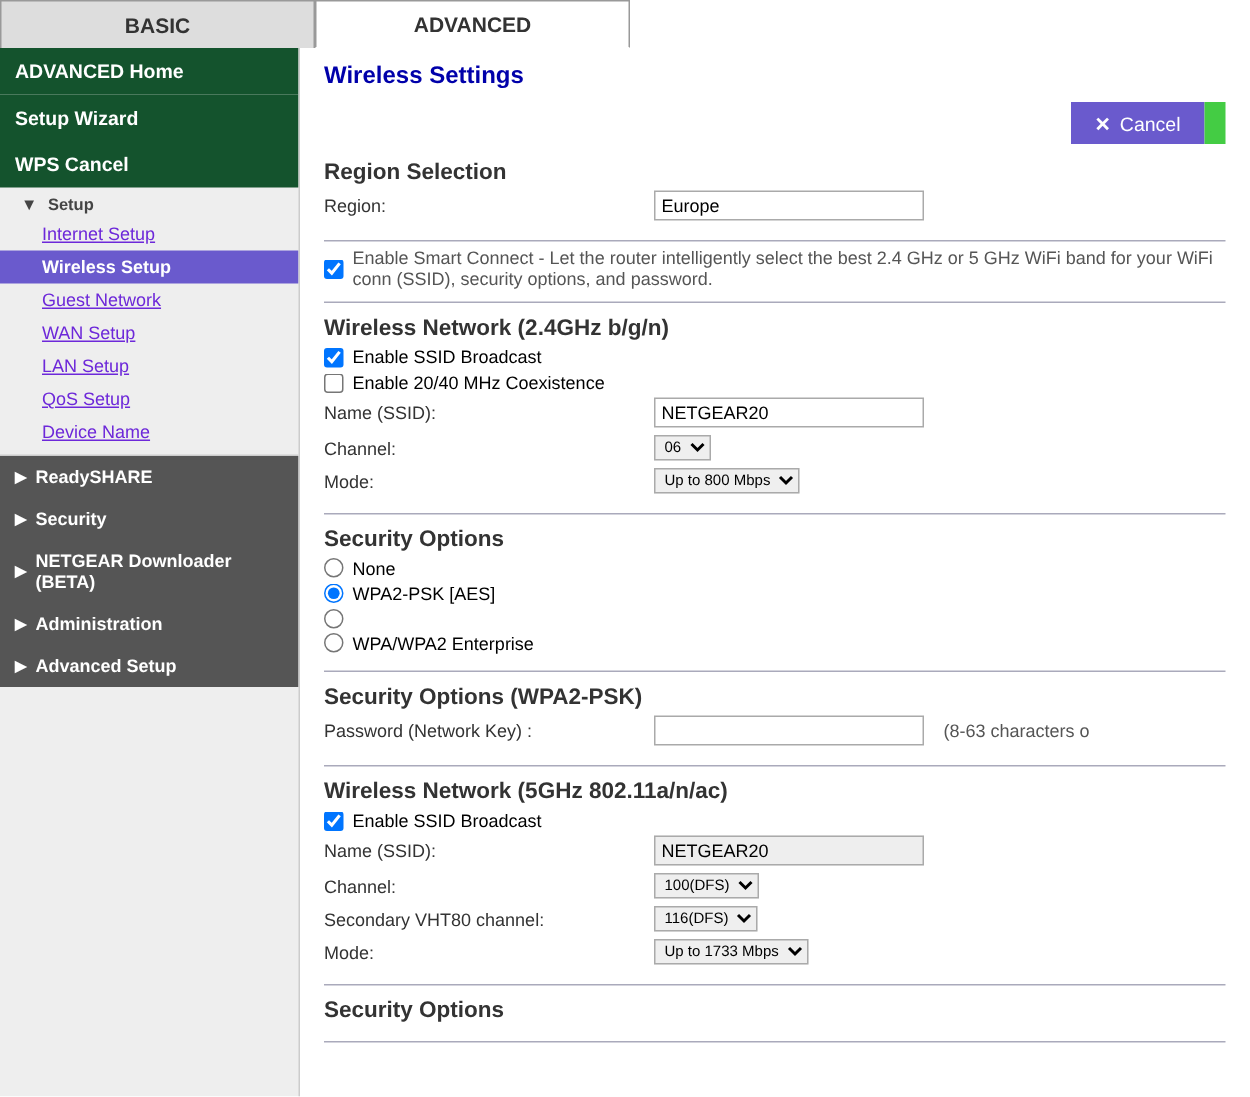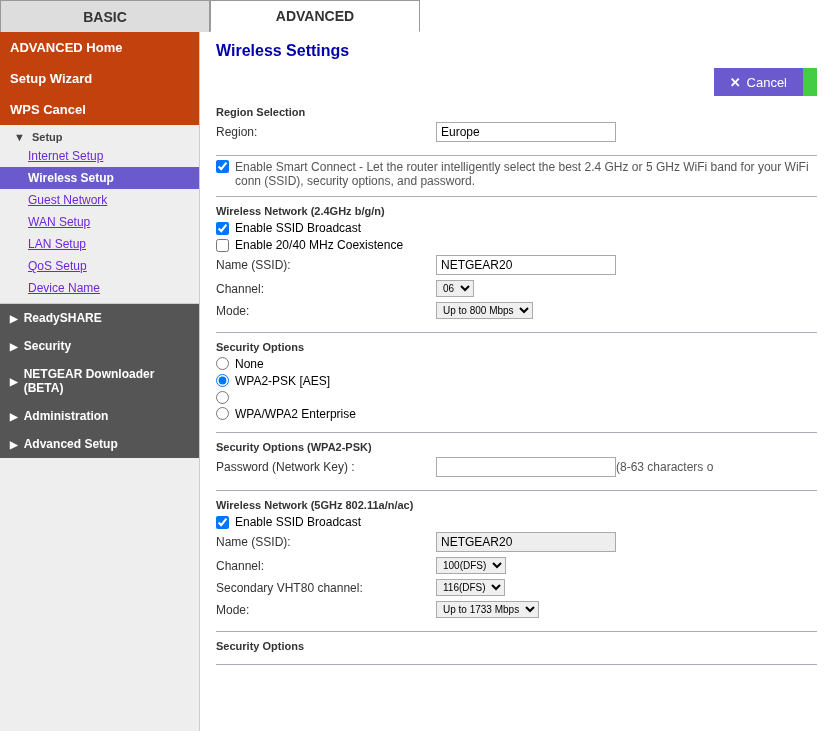--- a/index.html
+++ b/index.html
@@ -14,21 +14,21 @@
     }
     .top-tab.basic { background: #ddd; color: #333; }
     .top-tab.advanced { background: #fff; color: #333; border-bottom: 1px solid #fff; }
 
     
     .layout { display: flex; height: calc(731px - 32px); }
 
     
     .sidebar { width: 200px; background: #eee; border-right: 1px solid #ccc; overflow-y: auto; flex-shrink: 0; }
     .sidebar-header {
-      background: #c2410c; color: #fff; padding: 8px 10px; font-size: 13px; font-weight: bold; cursor: pointer;
+      background: #14532d; color: #fff; padding: 8px 10px; font-size: 13px; font-weight: bold; cursor: pointer;
     }
     .sidebar-section-label {
       padding: 6px 10px 2px 14px; color: #444; font-weight: bold; font-size: 11px; cursor: pointer;
     }
     .sidebar-section-label .arrow { margin-right: 4px; }
     .sidebar-link {
       display: block; padding: 4px 10px 4px 28px; color: #6d28d9; text-decoration: underline; cursor: pointer; font-size: 12px;
     }
     .sidebar-link.active { background: #6a5acd; color: #fff; text-decoration: none; font-weight: bold; }
     .sidebar-group { border-bottom: 1px solid #ccc; padding-bottom: 4px; }
@@ -44,33 +44,33 @@
     .page-title { color: #00a; font-size: 16px; font-weight: bold; margin-bottom: 8px; }
 
     .cancel-bar { display: flex; justify-content: flex-end; margin-bottom: 10px; }
     .cancel-btn {
       background: #6a5acd; color: #fff; border: none; padding: 5px 16px; cursor: pointer; font-size: 13px;
       display: flex; align-items: center; gap: 6px;
     }
     .cancel-btn .x { font-weight: bold; }
     .green-indicator { width: 14px; height: 28px; background: #4c4; display: inline-block; vertical-align: middle; }
 
-    .section-title { font-size: 11px; font-weight: bold; color: #333; margin: 8px 0 4px 0; }
+    .section-title { font-size: 15px; font-weight: bold; color: #333; margin: 8px 0 4px 0; }
 
     .form-row { display: flex; align-items: center; margin-bottom: 5px; }
     .form-label { width: 220px; color: #333; }
     .form-control { border: 1px solid #999; padding: 2px 4px; font-size: 12px; }
     .form-input { width: 180px; }
 
     .checkbox-row { display: flex; align-items: center; gap: 6px; margin-bottom: 3px; }
     .radio-row { display: flex; align-items: flex-start; gap: 6px; margin-bottom: 3px; }
 
-    .smart-connect-row { display: flex; align-items: flex-start; gap: 6px; margin-bottom: 6px; font-size: 12px; color: #333; }
+    .smart-connect-row { display: flex; align-items: center; gap: 6px; margin-bottom: 6px; font-size: 12px; color: #333; }
     .smart-connect-text { color: #555; font-size: 12px; }
-    .password-hint { color: #555; margin-left: 0; }
+    .password-hint { color: #555; margin-left: 13px; }
 
     input[type="text"], input[type="password"] { border: 1px solid #aaa; padding: 2px 4px; font-size: 12px; }
     select { border: 1px solid #aaa; padding: 1px 2px; font-size: 10px; }
 
     .ssid-input { background: #eee; width: 180px; }
 
     .section-block { border-bottom: 1px solid #aab; padding-bottom: 8px; margin-bottom: 4px; }
   </style>
 </head>
 <body>

